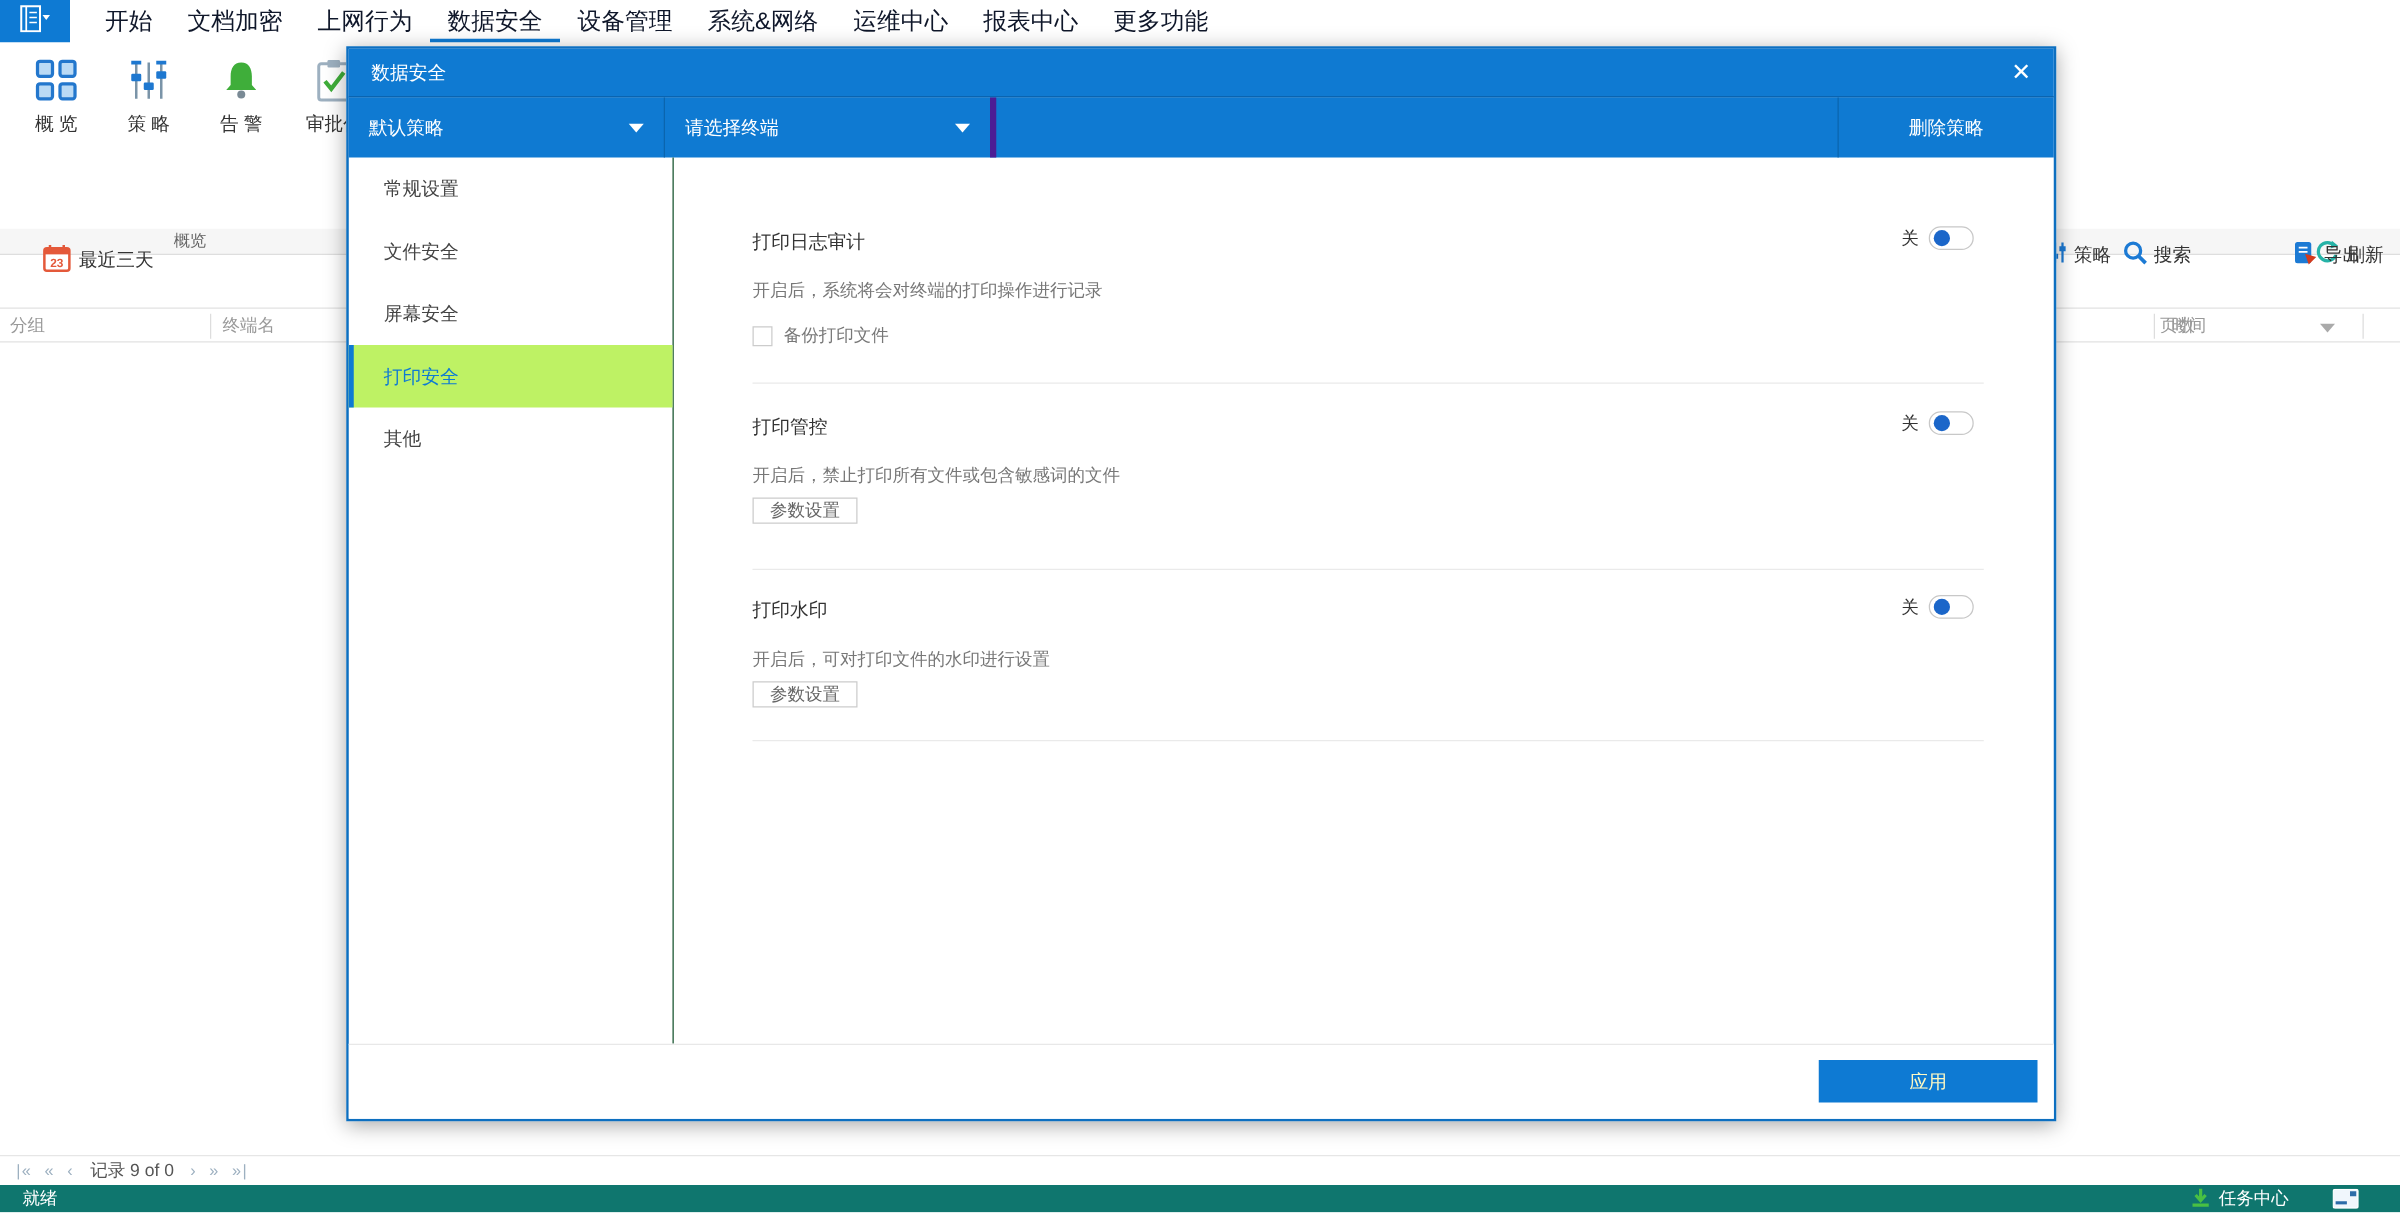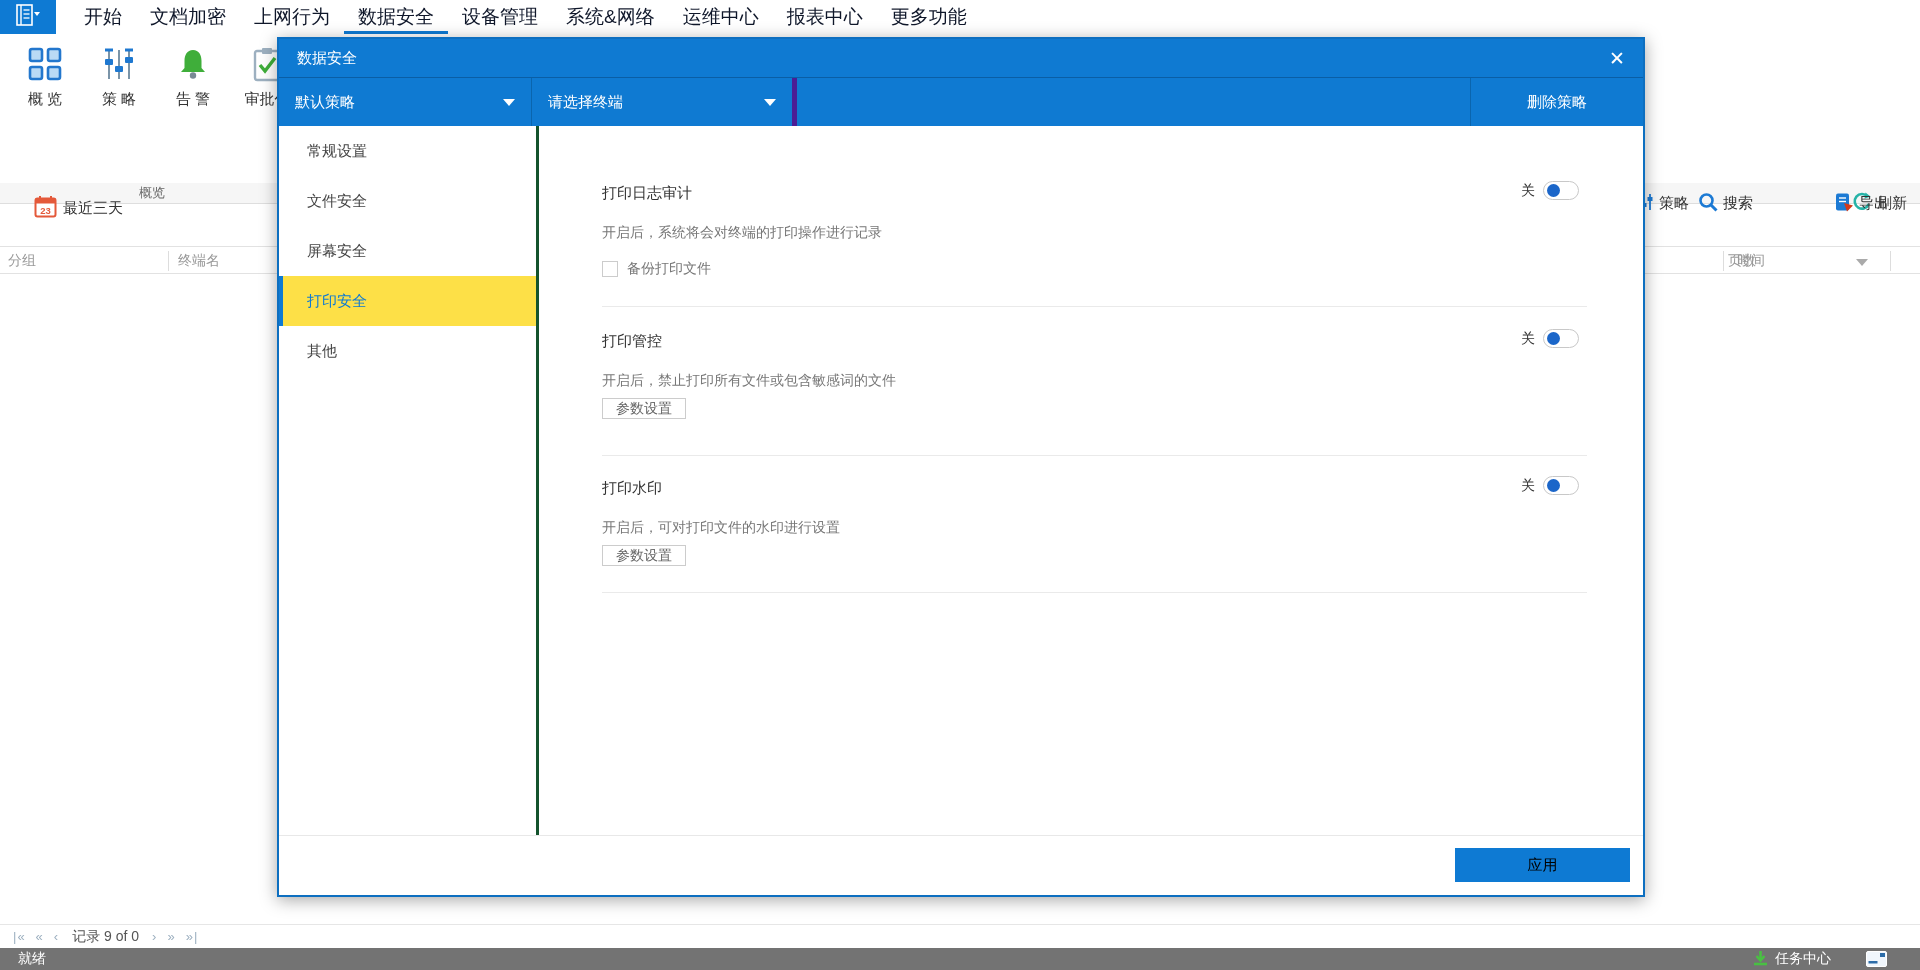--- a/index.html
+++ b/index.html
@@ -31,52 +31,52 @@
 
   .thead { position:absolute; top:246px; left:0; right:0; height:28px; border-top:1px solid #e2e2e2; border-bottom:1px solid #e2e2e2; background:#fff; }
   .th { position:absolute; top:5px; font-size:14px; color:#999; }
   .th-sep { position:absolute; top:4px; width:1px; height:20px; background:#ddd; }
   .th-arrow { position:absolute; left:1856px; top:12px; width:0; height:0; border-left:6px solid transparent; border-right:6px solid transparent; border-top:7px solid #aaa; }
 
   
   .pager { position:absolute; top:924px; left:0; right:0; height:24px; background:#fff; border-top:1px solid #e6e6e6; display:flex; align-items:center; padding-left:8px; font-size:13px; color:#9db0c0; }
   .pager .pg { padding:0 5px; cursor:pointer; letter-spacing:1px; }
   .pager .rec { color:#555; font-size:14px; padding:0 8px; }
-  .statusbar { position:absolute; top:948px; left:0; right:0; height:22px; background:#737373; color:#fff; font-size:14px; }
+  .statusbar { position:absolute; top:948px; left:0; right:0; height:22px; background:#0f766e; color:#fff; font-size:14px; }
   .status-ready { position:absolute; left:18px; top:2px; }
   .task-wrap { position:absolute; left:1752px; top:0; height:22px; display:flex; align-items:center; gap:6px; cursor:pointer; }
   .task-label { font-size:14px; color:#fff; }
   .win-ic { position:absolute; left:1866px; top:3px; }
 
   
   .modal { position:absolute; left:277px; top:37px; width:1368px; height:860px; background:#fff; border:2px solid #0d6fc0; box-shadow:0 3px 16px rgba(0,0,0,.35); z-index:10; }
   .m-title { height:39px; background:#0f7ad2; border-bottom:1px solid #0a5ea5; display:flex; align-items:center; padding:0 18px; color:#fff; font-size:15px; }
   .m-close { margin-left:auto; font-size:19px; color:#fff; cursor:pointer; line-height:1; }
   .m-filter { position:relative; height:48px; background:#0f7ad2; }
   .dd { position:absolute; top:0; height:48px; display:flex; align-items:center; padding:0 16px; color:#fff; font-size:15px; cursor:pointer; }
   .dd1 { left:0; width:253px; border-right:1px solid #0a65ae; }
   .dd2 { left:253px; width:265px; border-right:5px solid #4c1d95; }
   .dd .tri { margin-left:auto; width:0; height:0; border-left:6px solid transparent; border-right:6px solid transparent; border-top:7px solid #fff; }
   .m-del { position:absolute; right:0; top:0; width:173px; height:48px; border-left:1px solid #0a65ae; display:flex; align-items:center; justify-content:center; color:#fff; font-size:15px; cursor:pointer; }
   .m-body { position:absolute; top:87px; left:0; right:0; bottom:60px; display:flex; }
-  .m-side { width:260px; border-right:3px solid #14532d; padding-top:0; }
+  .m-side { width:260px; border-right:1px solid #14532d; padding-top:0; }
   .m-side-item { height:50px; display:flex; align-items:center; padding-left:24px; font-size:15px; color:#444; border-left:4px solid transparent; cursor:pointer; }
-  .m-side-item.active { background:#fde047; border-left-color:#0e7ad3; color:#0e7ad3; }
+  .m-side-item.active { background:#bef264; border-left-color:#0e7ad3; color:#0e7ad3; }
   .m-content { flex:1; position:relative; }
   .s-title { position:absolute; left:63px; font-size:15px; color:#333; }
   .s-desc { position:absolute; left:63px; font-size:14px; color:#777; }
   .s-toggle { position:absolute; right:64px; display:flex; align-items:center; gap:8px; font-size:14px; color:#333; }
   .pill { width:36px; height:19px; border:1px solid #c8c8c8; border-radius:10px; background:#fff; position:relative; cursor:pointer; }
   .knob { position:absolute; left:3px; top:2px; width:13px; height:13px; border-radius:50%; background:#1b66c9; }
   .s-check { position:absolute; left:63px; top:134px; display:flex; align-items:center; gap:9px; font-size:14px; color:#777; cursor:pointer; }
   .cbox { width:16px; height:16px; border:1px solid #ccc; background:#fff; }
   .s-btn { position:absolute; left:63px; width:84px; height:21px; border:1px solid #ccc; background:#fff; color:#666; font-size:14px; display:flex; align-items:center; justify-content:center; cursor:pointer; }
   .s-sep { position:absolute; left:63px; right:56px; height:1px; background:#eaeaea; }
   .m-footer { position:absolute; left:0; right:0; bottom:0; height:60px; border-top:1px solid #e8e8e8; background:#fff; }
-  .apply { position:absolute; right:13px; top:12px; width:175px; height:34px; background:#0e7ad3; color:#000000; font-size:15px; display:flex; align-items:center; justify-content:center; cursor:pointer;text-align:right; }
+  .apply { position:absolute; right:13px; top:12px; width:175px; height:34px; background:#0e7ad3; color:#fef9c3; font-size:15px; display:flex; align-items:center; justify-content:center; cursor:pointer;text-align:right; }
 </style>
 </head>
 <body>
 
 <div id="root">
 
   <div class="menubar">
     <div class="appbtn">
       <span>
         <svg width="26" height="22" viewBox="0 0 26 22">

